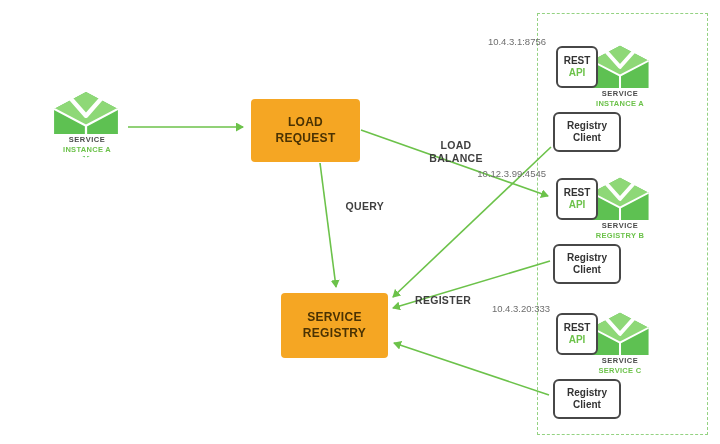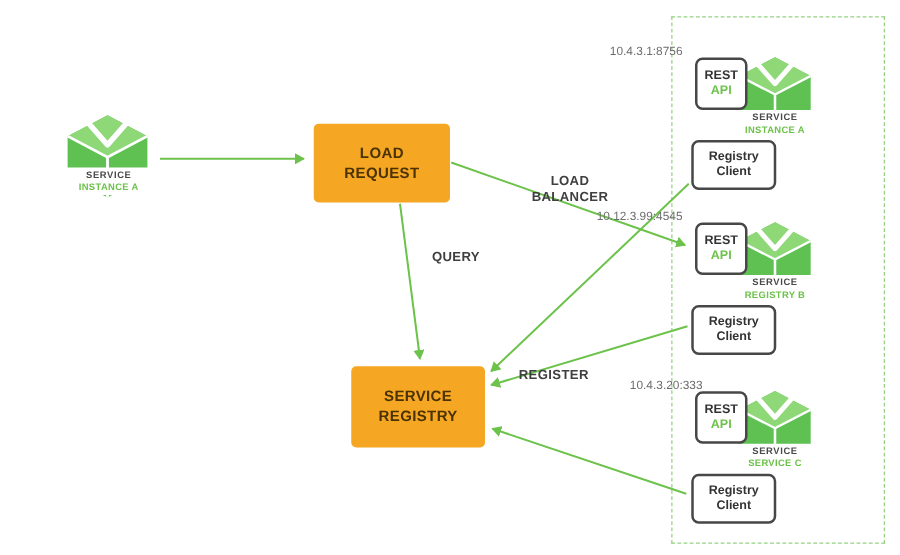--- a/index.html
+++ b/index.html
@@ -125,21 +125,21 @@
     <span>REQUEST</span>
   </div>
 
   <div class="abs node" style="left:281px; top:293px; width:107px; height:65px;">
     <span>SERVICE</span>
     <span>REGISTRY</span>
   </div>
 
   <div class="abs edge-label" style="left:420px; top:139px; width:72px;">
     <div>LOAD</div>
-    <div>BALANCER</div>
+    <div>BALANCE</div>
   </div>
   <div class="abs edge-label" style="left:334px; top:200px; width:50px; text-align:right;">QUERY</div>
   <div class="abs edge-label" style="left:415px; top:294px; width:70px; text-align:left;">REGISTER</div>
 
   <div class="abs" style="left:462px; top:36px; width:246px; height:120px;">
     <div class="abs ip" style="left:0; top:0; width:84px;">10.4.3.1:8756</div>
     <svg class="abs hex" style="left:124px; top:8px;" width="68" height="62" viewBox="0 0 100 100" preserveAspectRatio="none">
       <polygon points="50,3 92,27 92,73 50,97 8,73 8,27" fill="#5EC152"></polygon>
       <polygon points="50,3 92,27 50,51 8,27" fill="#8ED877"></polygon>
       <path d="M29,11 L50,37 L71,11" fill="none" stroke="#ffffff" stroke-width="6" stroke-linejoin="round" stroke-linecap="round"></path>
@@ -175,21 +175,21 @@
       <div class="svc">SERVICE</div>
       <div class="inst">REGISTRY B</div>
     </div>
     <div class="abs white-box" style="left:91px; top:76px; width:64px; height:36px;">
       <span>Registry</span>
       <span>Client</span>
     </div>
   </div>
 
   <div class="abs" style="left:462px; top:303px; width:246px; height:120px;">
-    <div class="abs ip" style="left:16px; top:0; width:84px;">10.4.3.20:333</div>
+    <div class="abs ip" style="left:4px; top:0; width:84px;">10.4.3.20:333</div>
     <svg class="abs hex" style="left:124px; top:8px;" width="68" height="62" viewBox="0 0 100 100" preserveAspectRatio="none">
       <polygon points="50,3 92,27 92,73 50,97 8,73 8,27" fill="#5EC152"></polygon>
       <polygon points="50,3 92,27 50,51 8,27" fill="#8ED877"></polygon>
       <path d="M29,11 L50,37 L71,11" fill="none" stroke="#ffffff" stroke-width="6" stroke-linejoin="round" stroke-linecap="round"></path>
       <path d="M8,27 L50,51 L92,27 M50,51 L50,97" fill="none" stroke="#ffffff" stroke-width="3"></path>
     </svg>
     <div class="abs white-box" style="left:94px; top:10px; width:38px; height:38px;">
       <span>REST</span>
       <span class="api">API</span>
     </div>

